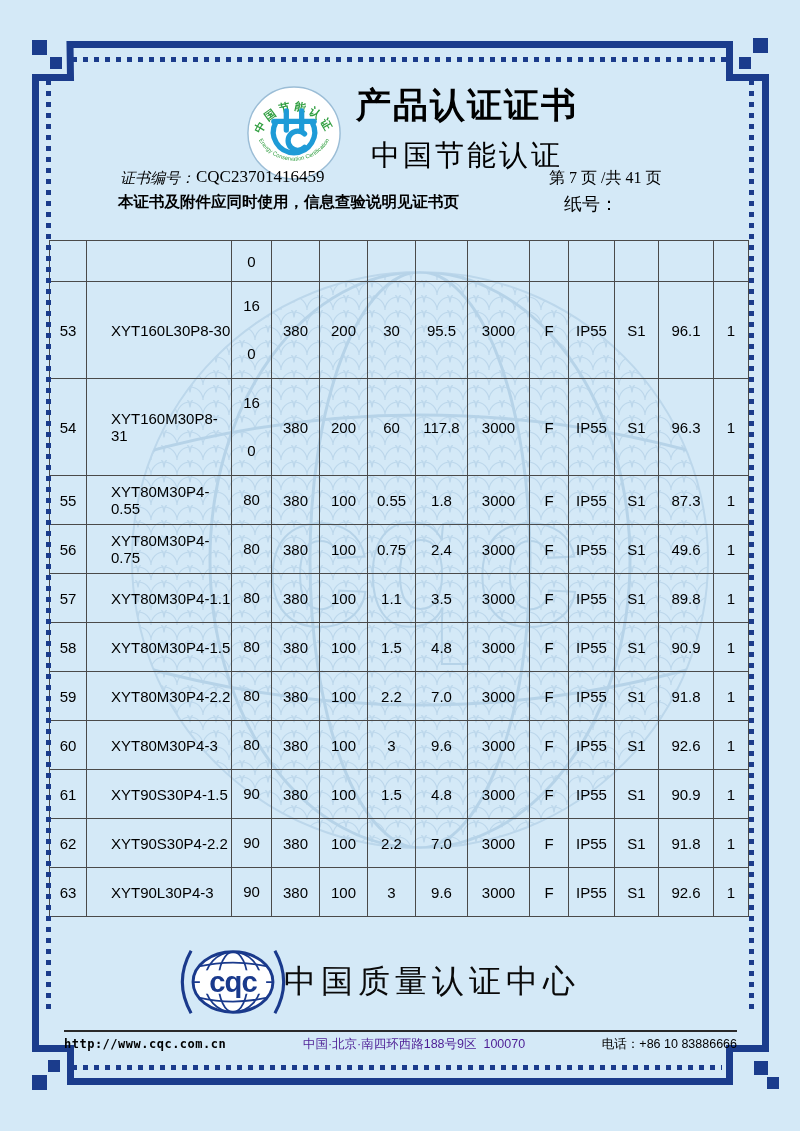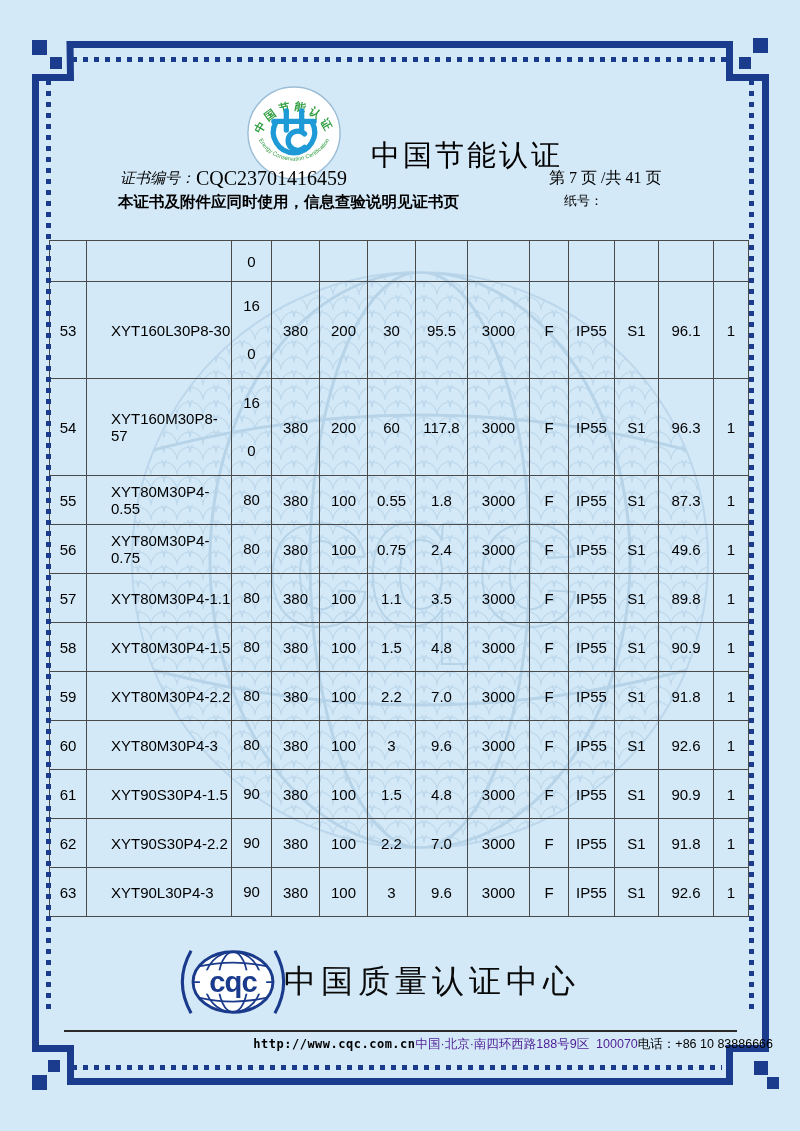--- a/index.html
+++ b/index.html
@@ -27,34 +27,34 @@
     position:absolute;left:371px;top:136px;z-index:4;
     font-size:29px;color:#000;letter-spacing:3px;font-weight:500;
   }
   .cert-row{position:absolute;left:0;top:169px;width:800px;z-index:4;}
   .cert-label{
     position:absolute;left:120px;top:0;
     font-family:"DejaVu Serif", serif;font-style:italic;font-size:15px;color:#000;
   }
   .cert-no{
     position:absolute;left:196px;top:-2px;
-    font-family:"Liberation Serif", serif;font-size:20px;color:#000;
+    font-family:"Liberation Serif", serif;font-size:17px;color:#000;
   }
   .page-info{
     position:absolute;left:549px;top:-1px;
     font-family:"Liberation Serif", serif;font-size:16px;color:#000;
   }
   .note-row{position:absolute;left:0;top:192px;width:800px;z-index:4;}
   .usage-note{
     position:absolute;left:118px;top:0;
     font-size:15.5px;font-weight:bold;color:#000;
   }
   .paper-no{
     position:absolute;left:564px;top:0;
-    font-size:13px;color:#000;font-weight:500;
+    font-size:18px;color:#000;font-weight:500;
   }
 
   
   #spec-table{
     position:absolute;left:49px;top:240px;z-index:2;
     border-collapse:collapse;table-layout:fixed;width:699px;
     background:transparent;
   }
   #spec-table td{
     border:1.5px solid #4a4a4a;
@@ -73,21 +73,21 @@
   .org-name{
     position:absolute;left:284px;top:960px;z-index:4;
     font-size:32px;color:#0a0a0a;letter-spacing:5px;font-weight:500;
   }
   .footer-sep{
     position:absolute;left:64px;top:1030px;width:673px;height:1.5px;
     background:#2a2a2a;z-index:4;
   }
   .footer-info{
     position:absolute;left:64px;top:1036px;width:673px;z-index:4;
-    display:flex;justify-content:flex-end;align-items:baseline;margin-left:36px;
+    display:flex;justify-content:space-between;align-items:baseline;
   }
   .website{
     font-family:"DejaVu Sans Mono", monospace;
     font-size:12px;font-weight:bold;color:#000;letter-spacing:.5px;
   }
   .address{font-size:12.5px;color:#4c1d95;white-space:pre;}
   .phone{font-size:12.5px;color:#000;white-space:pre;}
 </style>
 </head>
 <body>
@@ -150,20 +150,21 @@
     </text>
     <g stroke="#1e9bd7" fill="none" stroke-width="5.5" stroke-linecap="round">
       <path d="M 31 39 A 21.5 21.5 0 1 0 69 39"></path>
       <path d="M 29 38 H 71"></path>
       <path d="M 42 27 V 47"></path>
       <path d="M 58 27 V 47"></path>
       <path d="M 61 51 A 10 10 0 1 0 61 65"></path>
     </g>
   </svg>
 
+  <div class="title">产品认证证书</div>
   <div class="subtitle">中国节能认证</div>
 
   <div class="cert-row">
     <span class="cert-label">证书编号：</span>
     <span class="cert-no">CQC23701416459</span>
     <span class="page-info">第 7 页 /共 41 页</span>
   </div>
 
   <div class="note-row">
     <span class="usage-note">本证书及附件应同时使用，信息查验说明见证书页</span>
@@ -213,21 +214,21 @@
           <td>95.5</td>
           <td>3000</td>
           <td>F</td>
           <td>IP55</td>
           <td>S1</td>
           <td>96.1</td>
           <td>1</td>
         </tr>
         <tr class="row-tall">
           <td>54</td>
-          <td class="model">XYT160M30P8-57</td>
+          <td class="model">XYT160M30P8-31</td>
           <td class="wrapcell">16
 0</td>
           <td>380</td>
           <td>200</td>
           <td>60</td>
           <td>117.8</td>
           <td>3000</td>
           <td>F</td>
           <td>IP55</td>
           <td>S1</td>

